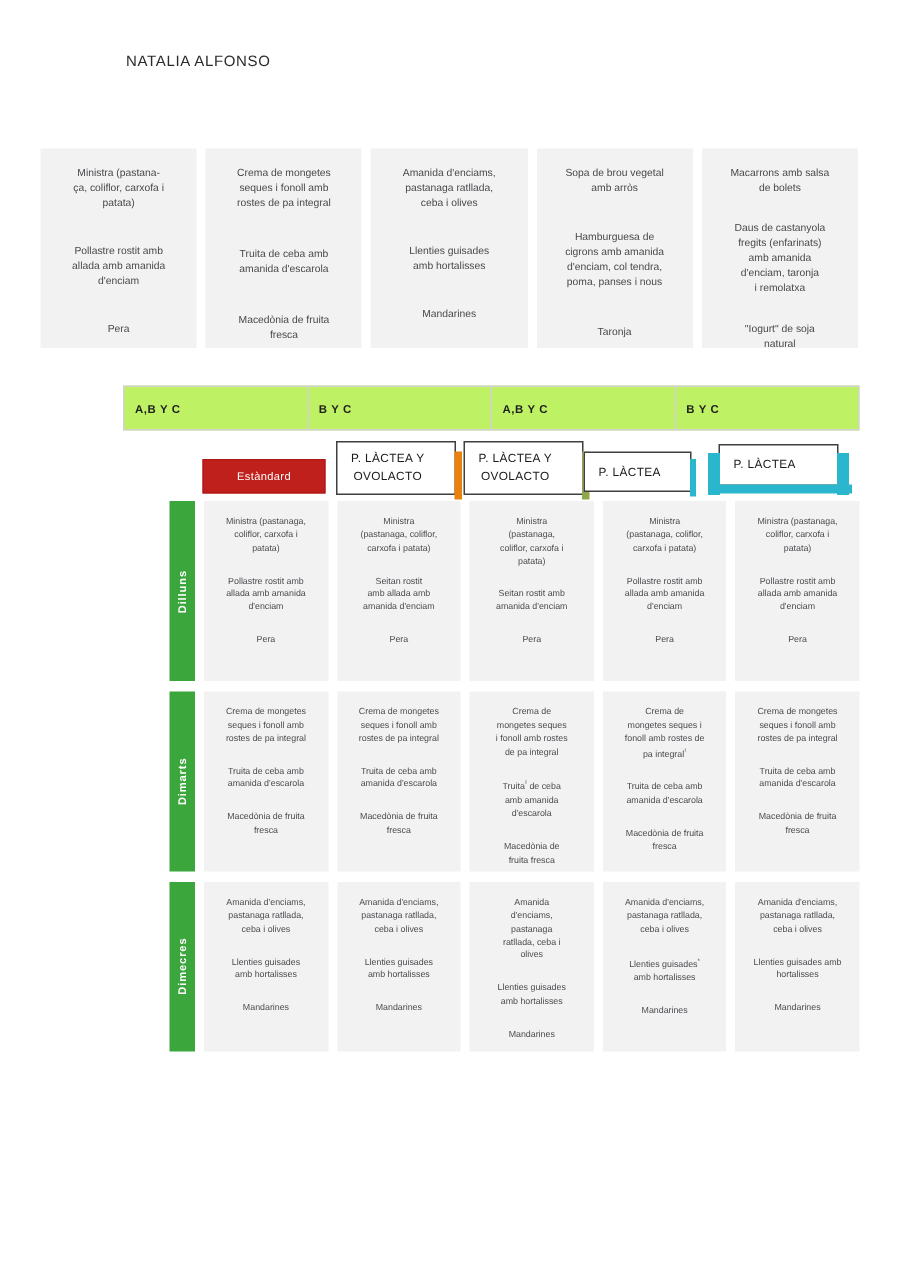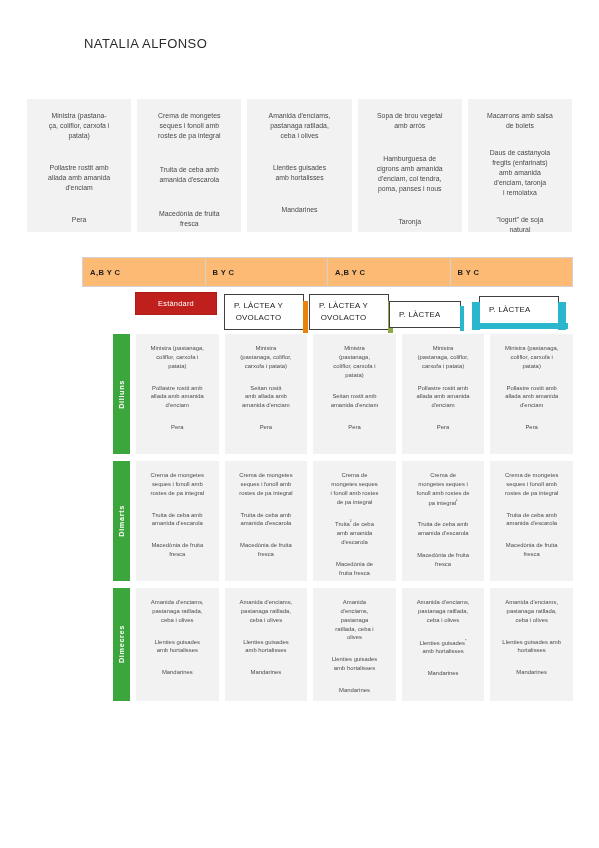--- a/index.html
+++ b/index.html
@@ -20,21 +20,21 @@
     position: absolute;
     inset: 0;
     background: #ffffff;
   }
 
   
   .author {
     position: absolute;
     left: 84px;
     top: 36px;
-    font-size: 13px;
+    font-size: 10px;
     letter-spacing: 0.45px;
     color: #2b2b2b;
     font-weight: 400;
   }
   .doc-title {
     position: absolute;
     left: 0; right: 0;
     top: 68px;
     text-align: center;
     font-size: 15.5px;
@@ -78,21 +78,21 @@
 
   
   .group-row {
     position: absolute;
     left: 82px;
     top: 257px;
     width: 491px;
     height: 30px;
     display: flex;
     border: 1px solid #d2d2d2;
-    background: #fdba74;
+    background: #bef264;
   }
   .group-cell {
     flex: 1 1 0;
     border-right: 1px solid #d2d2d2;
     display: flex;
     align-items: center;
     padding-left: 7px;
     font-size: 7.6px;
     font-weight: 700;
     letter-spacing: 0.4px;
@@ -114,21 +114,21 @@
     align-items: center;
     font-size: 7.9px;
     font-weight: 400;
     letter-spacing: 0.25px;
     line-height: 1.5;
     text-align: center;
   }
   .head-box .txt { padding: 0 0 0 9px; }
 
   .hb-estandard {
-    left: 22px; top: 0;
+    left: 22px; top: 14px;
     width: 82px; height: 23px;
     background: #c0201c;
     color: #ffffff;
     justify-content: center;
     border: 1px solid #b01b17;
   }
   .hb-estandard .txt { padding: 0; font-size: 7.4px; }
 
   .hb-2 {
     left: 111px; top: 2px;

